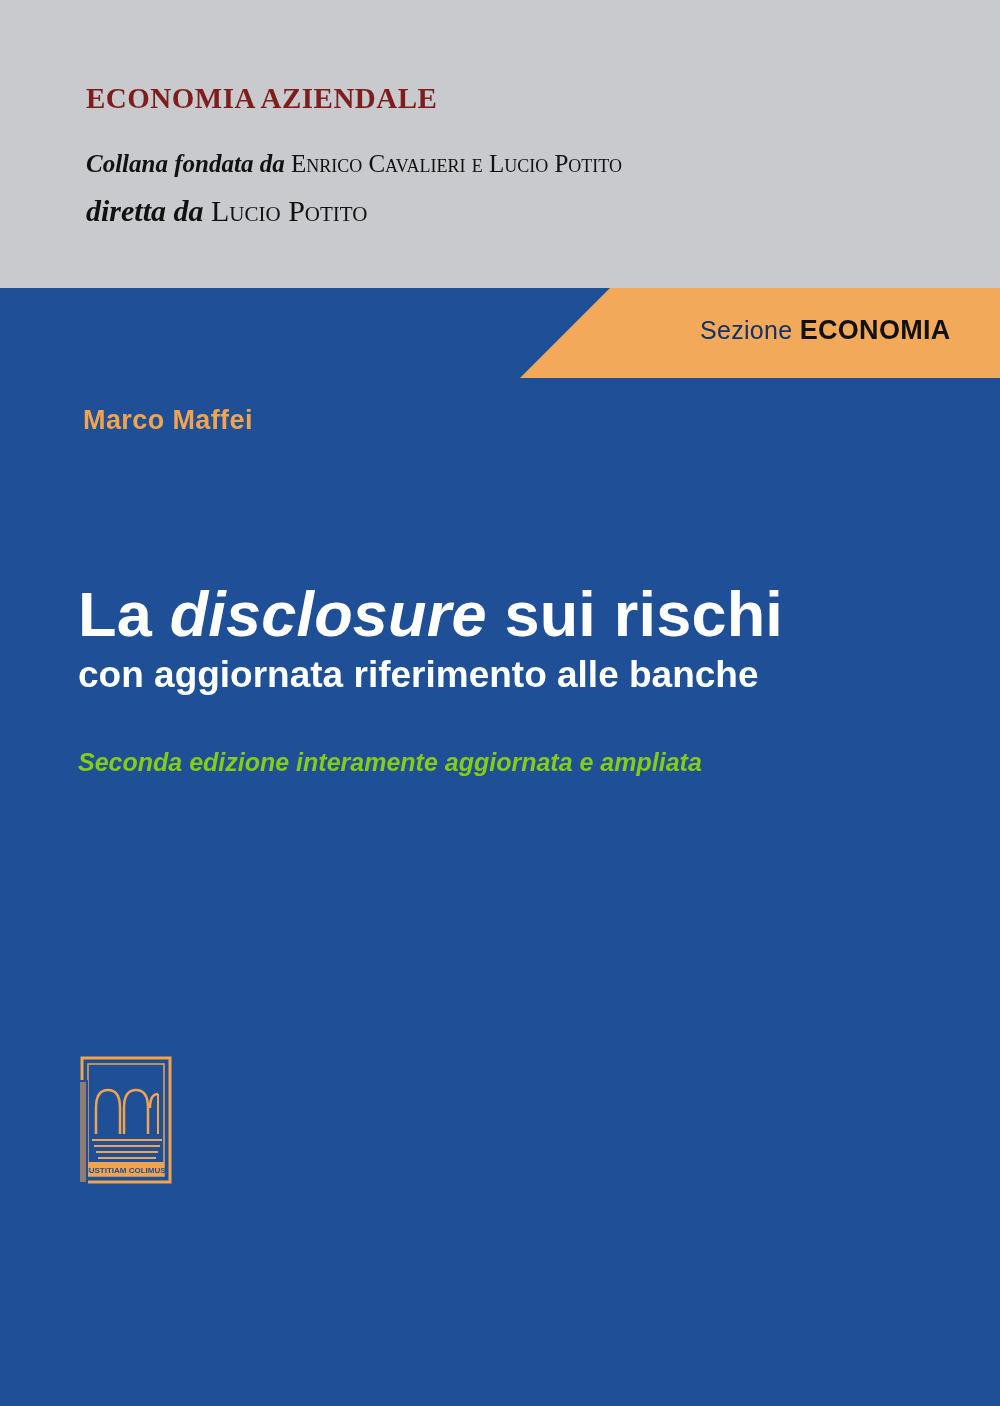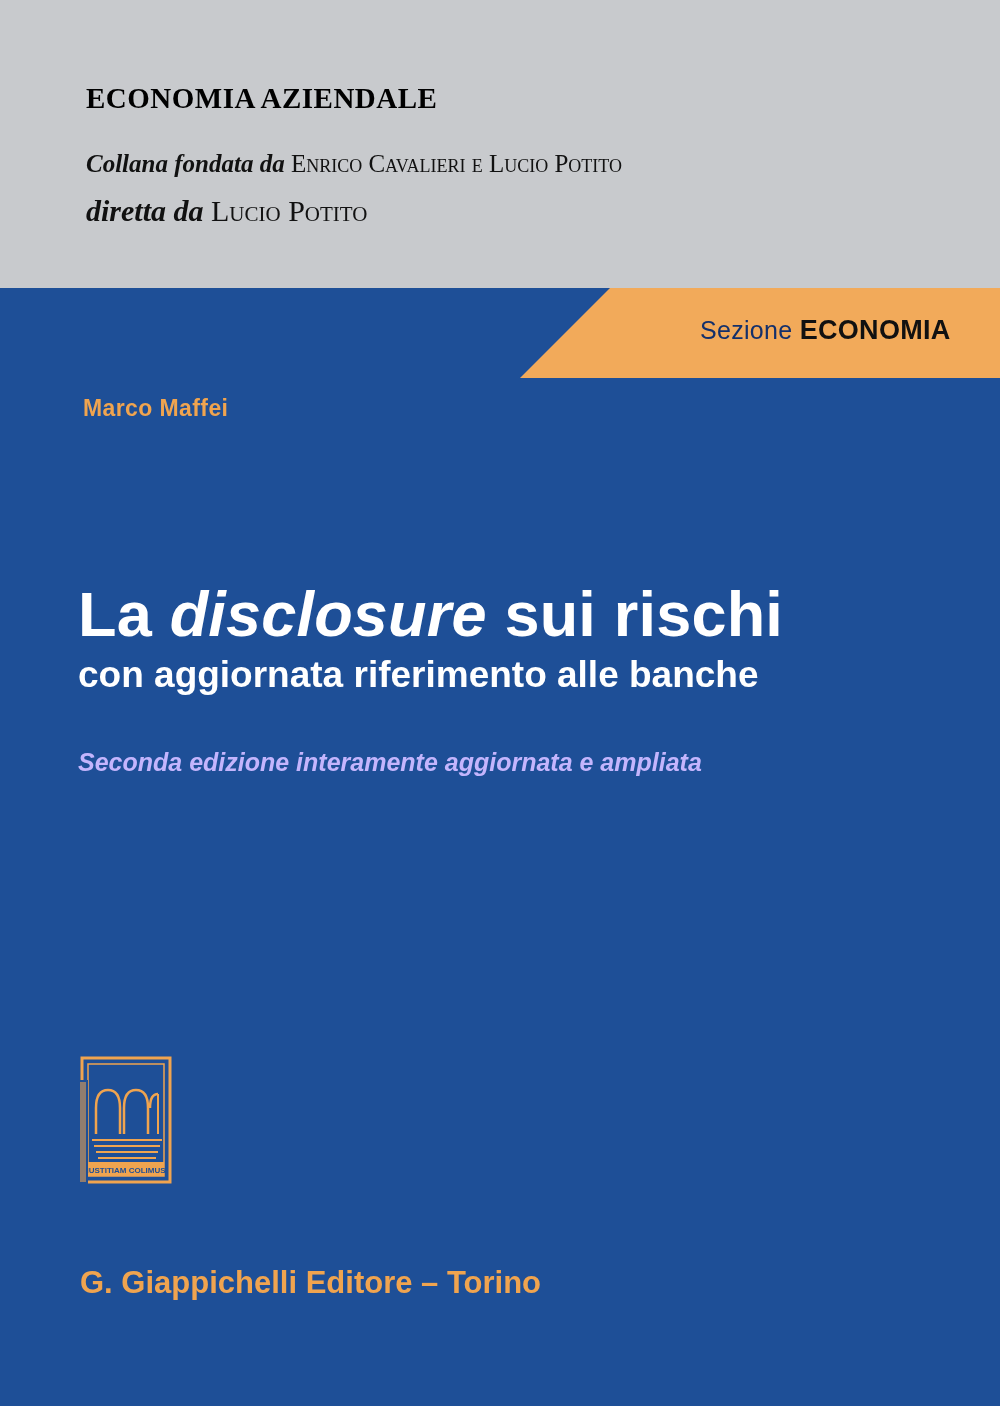--- a/index.html
+++ b/index.html
@@ -27,21 +27,21 @@
     background: #c8cacd;
   }
   .series-title {
     position: absolute;
     left: 86px;
     top: 82px;
     font-family: "Liberation Serif", serif;
     font-weight: bold;
     font-size: 29px;
     letter-spacing: 0.5px;
-    color: #000000;
+    color: #7f1d1d;
   }
   .series-line1 {
     position: absolute;
     left: 86px;
     top: 150px;
     font-family: "Liberation Serif", serif;
     font-size: 25px;
     color: #111111;
     white-space: nowrap;
   }
@@ -94,22 +94,22 @@
   .section-label b {
     font-weight: bold;
     font-size: 27px;
     color: #111111;
   }
 
   
   .author {
     position: absolute;
     left: 83px;
-    top: 395px;
-    font-size: 23px;
+    top: 405px;
+    font-size: 27px;
     font-weight: bold;
     color: #f0a44f;
     letter-spacing: 0.4px;
   }
 
   
   .title-main {
     position: absolute;
     left: 78px;
     top: 578px;
@@ -131,21 +131,21 @@
     color: #ffffff;
     white-space: nowrap;
   }
   .edition {
     position: absolute;
     left: 78px;
     top: 748px;
     font-size: 25px;
     font-weight: bold;
     font-style: italic;
-    color: #c4b5fd;
+    color: #84cc16;
     white-space: nowrap;
   }
 
   
   .logo {
     position: absolute;
     left: 78px;
     top: 1056px;
     width: 96px;
     height: 128px;
@@ -217,15 +217,14 @@
       <line x1="20" y1="102" x2="78" y2="102" stroke="#f0a44f" stroke-width="2"></line>
 
       <rect x="10" y="106" width="76" height="14" fill="#f0a44f"></rect>
       <text x="48" y="116.5" font-family="Liberation Sans, sans-serif" font-size="8" font-weight="bold" fill="#1e4f97" text-anchor="middle">IUSTITIAM COLIMUS</text>
 
       <rect x="0" y="24" width="10" height="104" fill="#1e4f97"></rect>
       <rect x="2" y="26" width="6" height="100" fill="#f0a44f" opacity="0.55"></rect>
     </svg>
   </div>
 
-  <div class="publisher">G. Giappichelli Editore – Torino</div>
 
 </div>
 
 </body></html>

